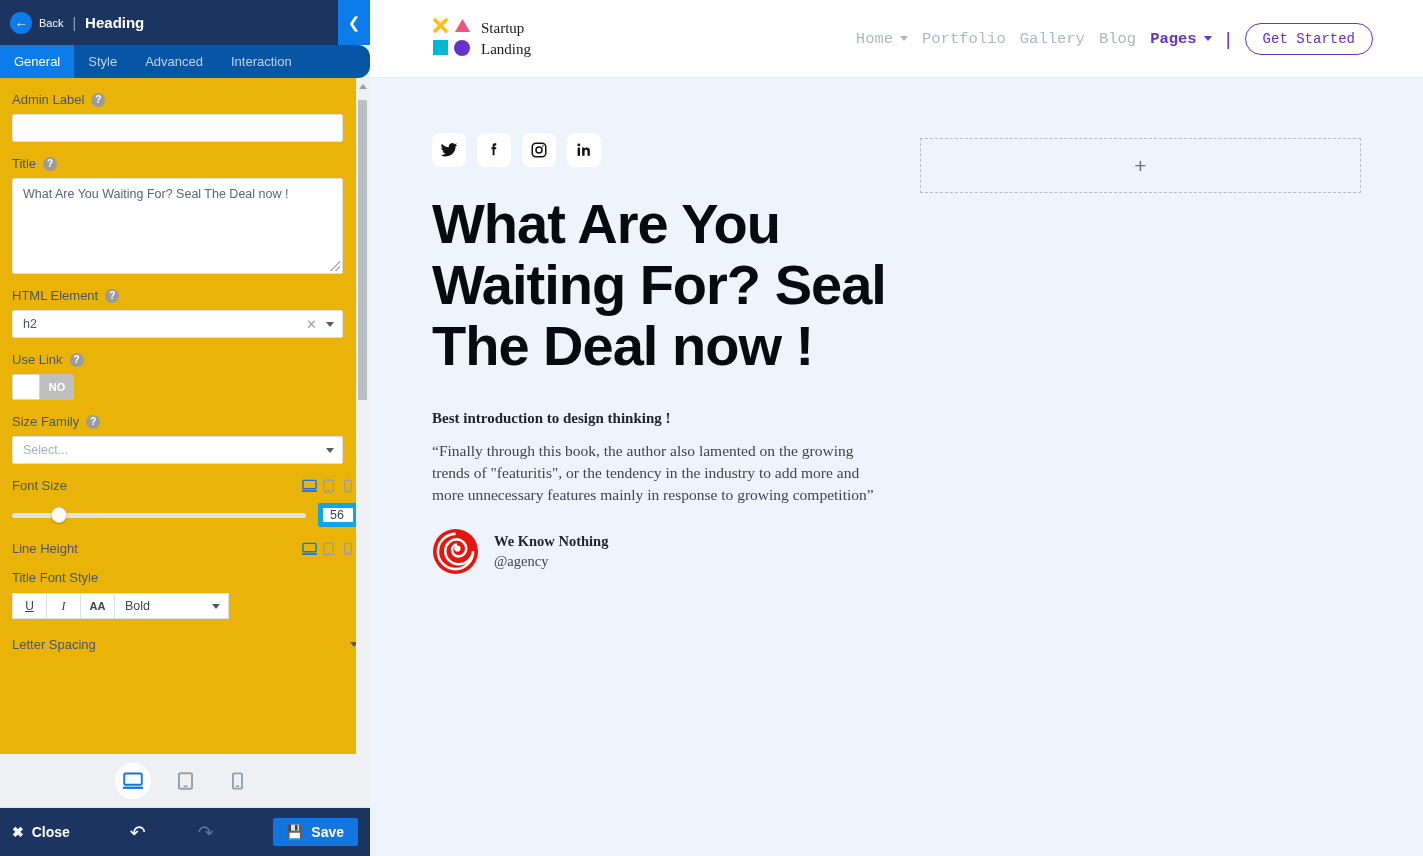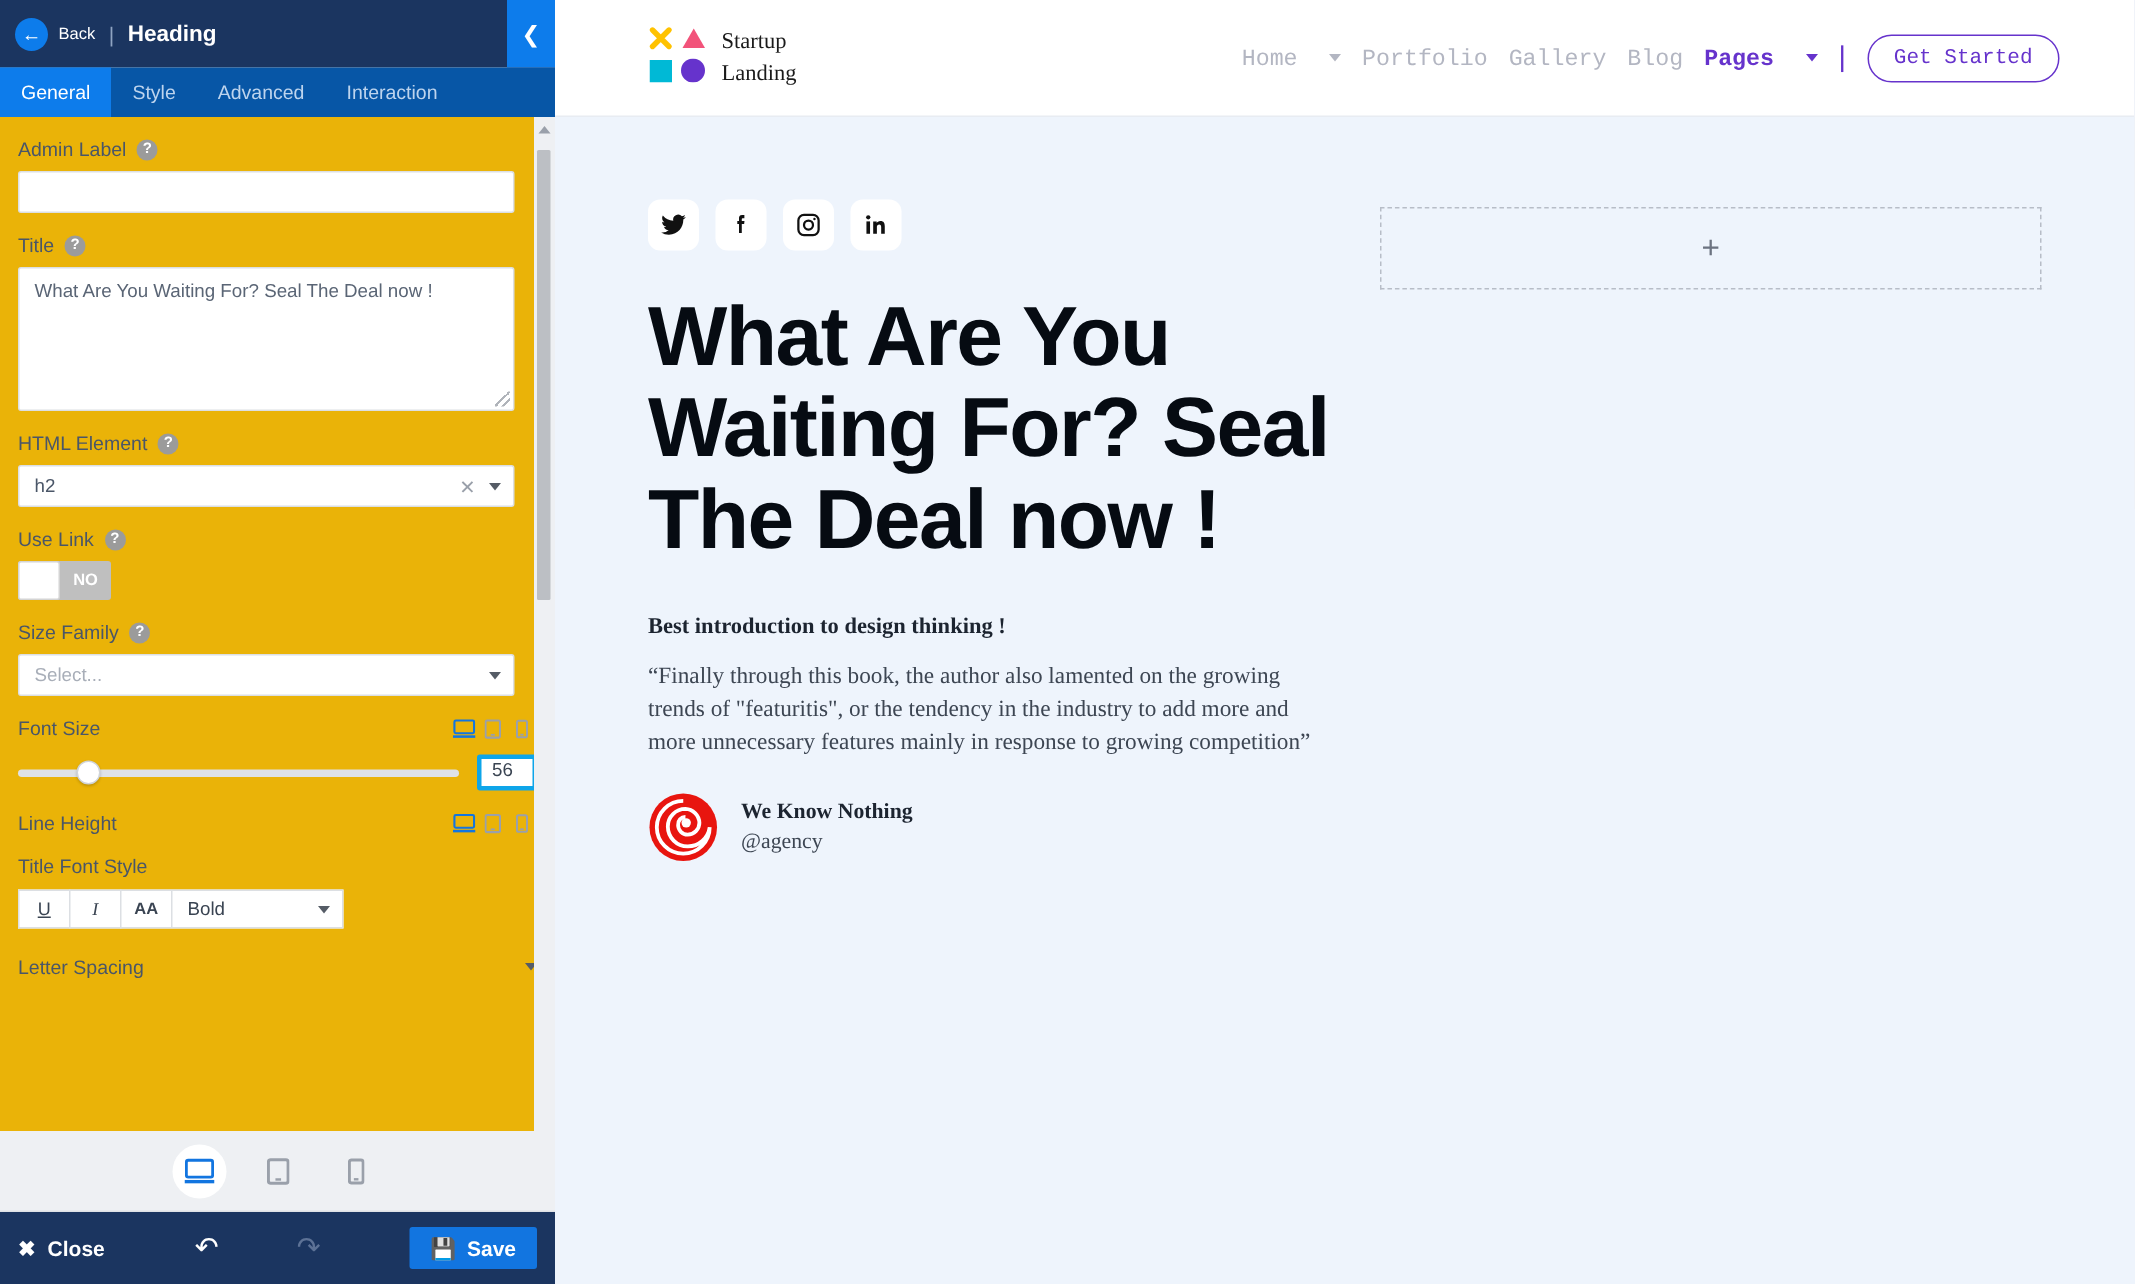--- a/index.html
+++ b/index.html
@@ -37,21 +37,21 @@
   .hdr-title { color: #ffffff; font-size: 15px; font-weight: bold; }
   .collapse-btn {
     position: absolute; right: 0; top: 0;
     width: 32px; height: 45px; background: #0d7ceb;
     color: #fff; font-size: 15px;
     display: flex; align-items: center; justify-content: center;
   }
   .tabs {
     height: 33px; background: #0756a6;
     display: flex; align-items: stretch;
-    position: relative; flex: 0 0 33px;
+    position: relative; flex: 0 0 33px; border-radius: 12px;
   }
   .tab {
     padding: 0 14px; display: flex; align-items: center;
     font-size: 13px; color: #bdd4ee; position: relative;
   }
   .tab.active { background: #0d7ceb; color: #ffffff; }
   .tab.active:after {
     content: ""; position: absolute; left: 50%; bottom: -6px;
     margin-left: -6px;
     border-left: 6px solid transparent; border-right: 6px solid transparent;
@@ -128,22 +128,22 @@
     border-radius: 3px; position: relative;
   }
   .knobc {
     position: absolute; top: 50%; width: 16px; height: 16px;
     margin-top: -8px; margin-left: -8px;
     background: #fff; border: 1px solid #d0d4d9; border-radius: 50%;
     box-shadow: 0 1px 2px rgba(0,0,0,.2);
   }
   .num-box {
     width: 40px; height: 24px; background: #fff;
-    border: 3px solid #0ea5e9; border-radius: 2px;
-    display: flex; align-items: flex-start; padding-left: 7px;
+    border: 5px solid #0ea5e9; border-radius: 2px;
+    display: flex; align-items: flex-end; padding-left: 7px;
     font-size: 12.5px; color: #3a4452;
   }
 
   .fstyle { display: flex; align-items: stretch; margin-top: 8px; }
   .fsbtn {
     width: 34px; height: 26px; background: #fff;
     border: 1px solid #dcdfe3; border-right: none;
     display: flex; align-items: center; justify-content: center;
     font-size: 12px; color: #3a4452;
   }
@@ -216,21 +216,21 @@
   .logo-marks {
     display: grid; grid-template-columns: 18px 18px;
     grid-template-rows: 18px 18px; gap: 4px; align-items: center; justify-items: center;
   }
   .logo-words { font-family: "Liberation Serif", serif; font-size: 15px; color: #1a1a1a; line-height: 1.35; }
   .nav-right { margin-left: auto; display: flex; align-items: center; gap: 14px; }
   .nav-links {
     display: flex; align-items: center; gap: 14px;
     font-family: "Liberation Mono", monospace; font-size: 15.5px;
   }
-  .nav-link { color: #b3b6c2; display: flex; align-items: center; gap: 21px; }
+  .nav-link { color: #b3b6c2; display: flex; align-items: center; gap: 7px; }
   .nav-link.active { color: #6633cc; font-weight: bold; }
   .nav-caret { width: 0; height: 0; border-left: 4px solid transparent;
                border-right: 4px solid transparent; border-top: 5px solid currentColor; }
   .nav-divider { color: #6633cc; font-size: 19px; }
   .cta {
     border: 1.5px solid #6633cc; color: #6633cc; border-radius: 20px;
     padding: 7px 17px; font-family: "Liberation Mono", monospace; font-size: 14px;
   }
 
   .hero { padding: 40px 0 0 62px; }

